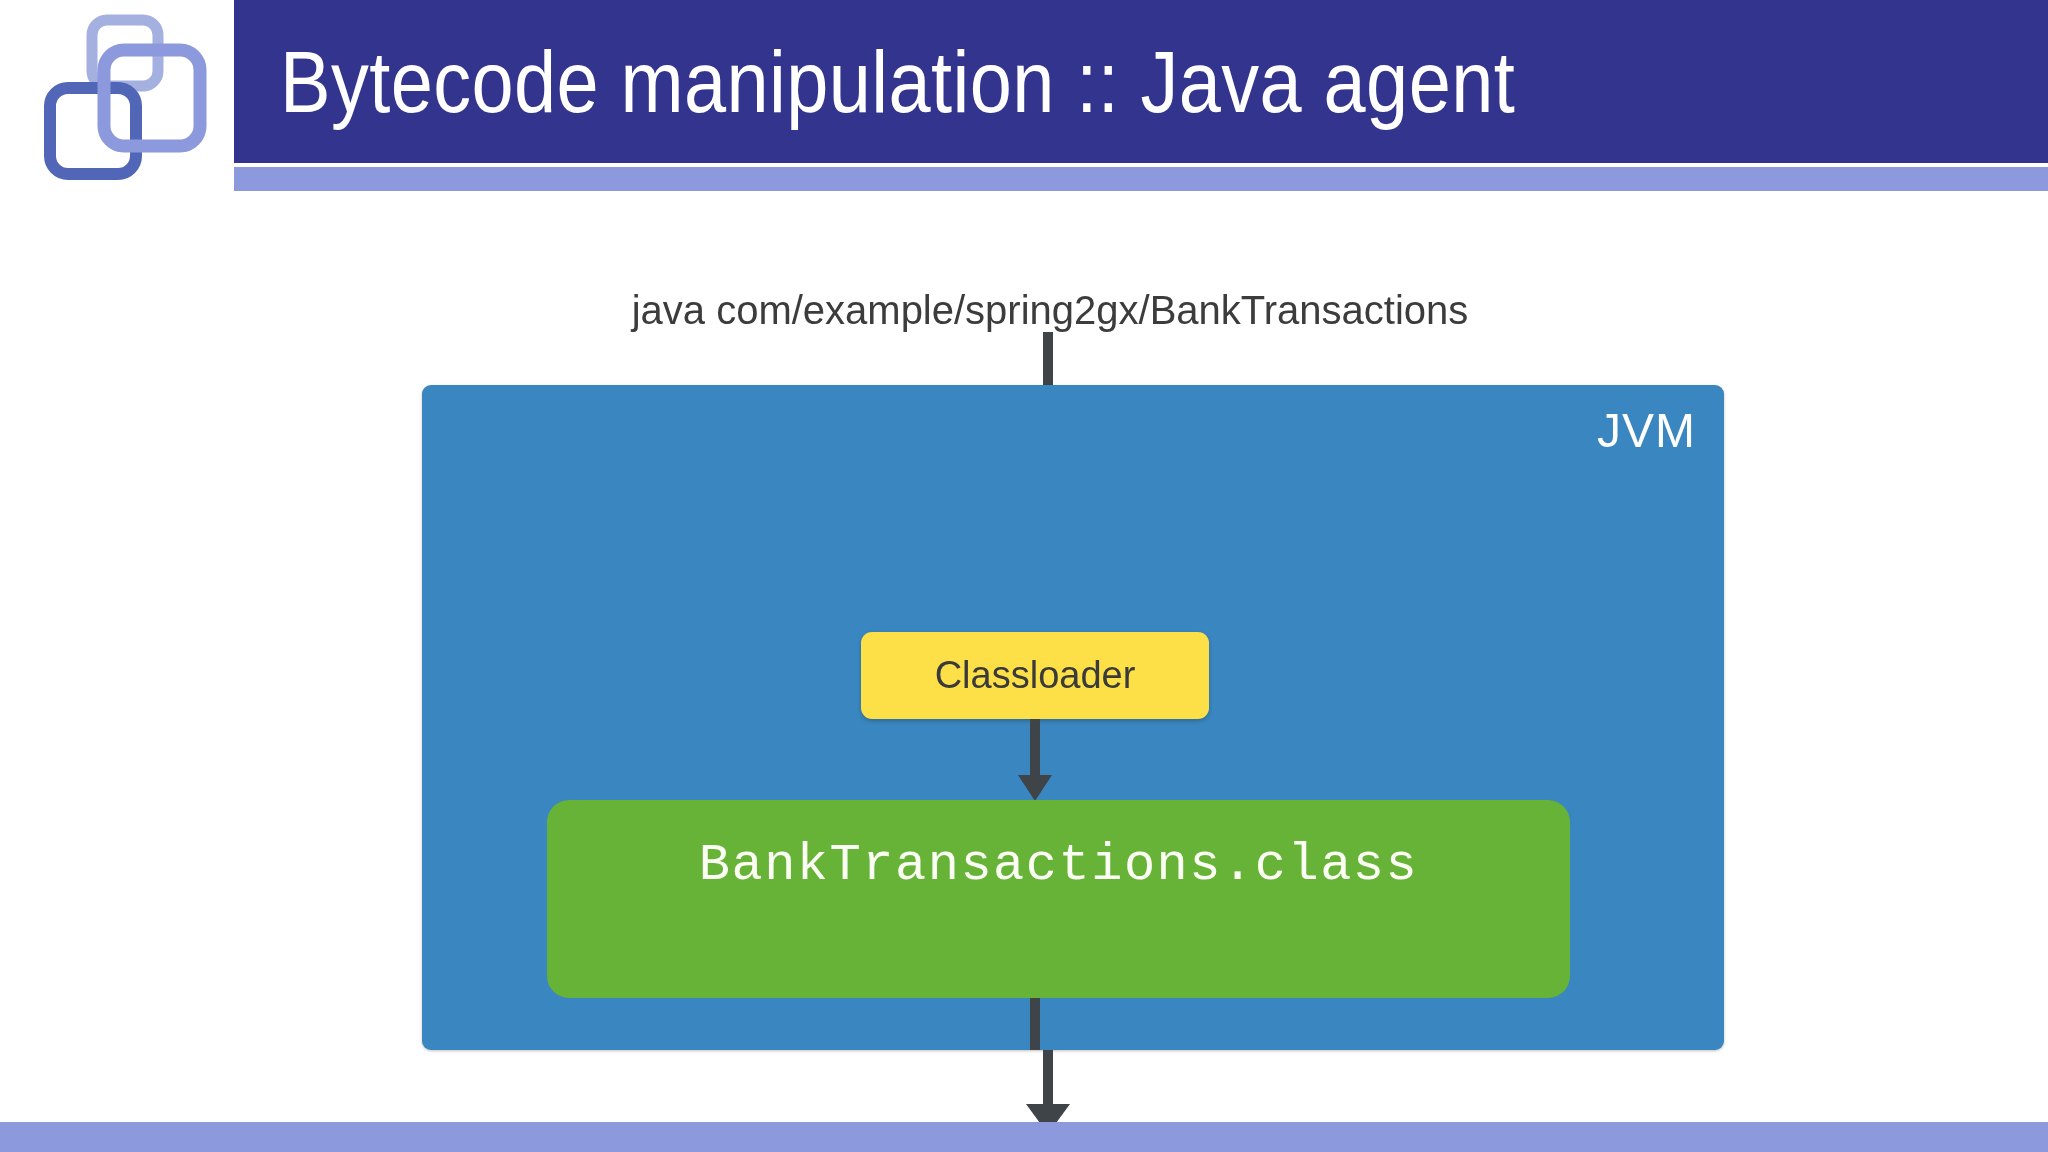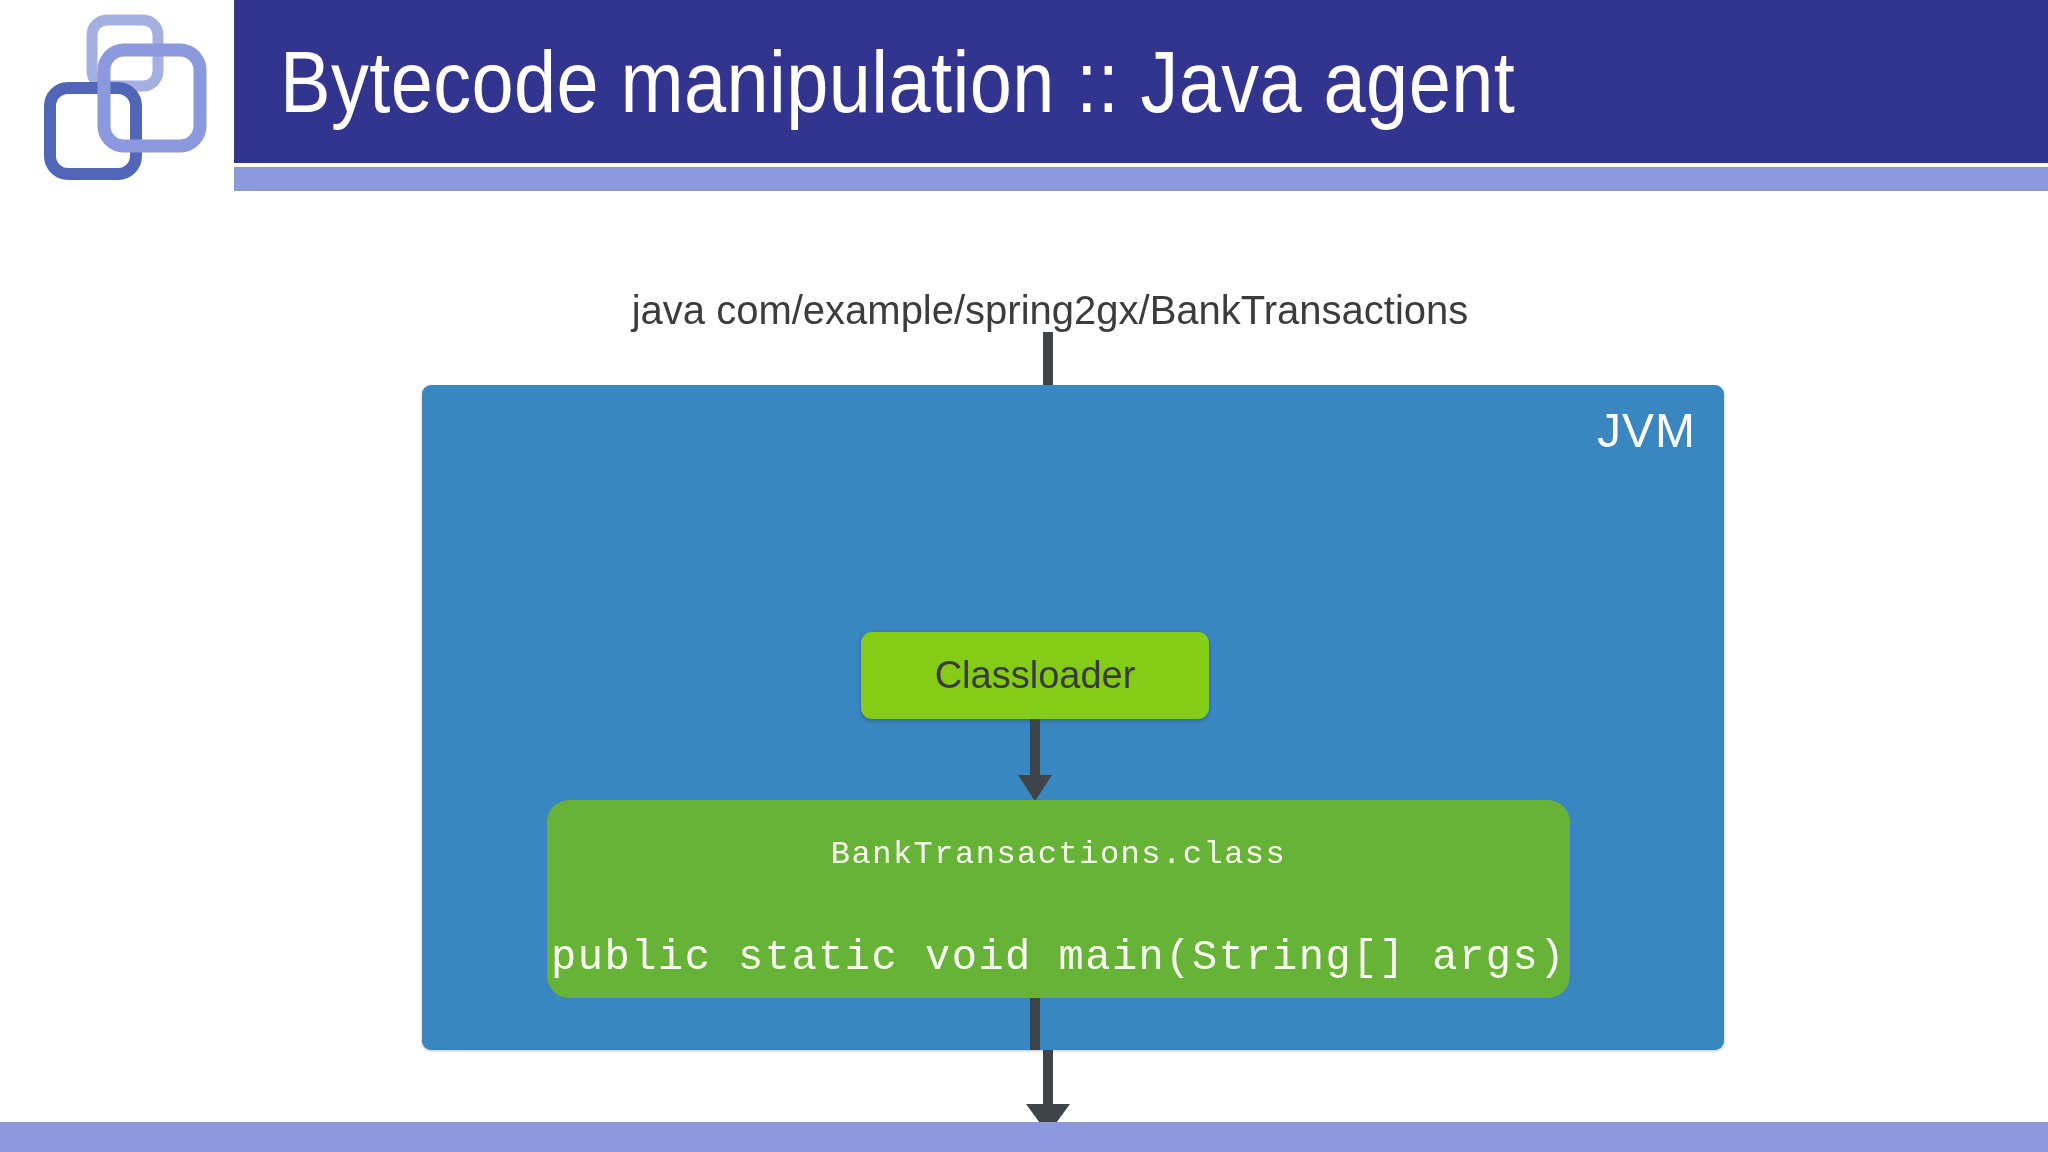--- a/index.html
+++ b/index.html
@@ -119,21 +119,21 @@
     font-size: 48px;
     letter-spacing: 1px;
   }
 
   #classloader-box {
     position: absolute;
     left: 439px;
     top: 247px;
     width: 348px;
     height: 87px;
-    background: #84cc16;
+    background: #fde047;
     border-radius: 11px;
     box-shadow: 0 2px 4px rgba(0,0,0,0.22);
   }
   #classloader-label {
     position: absolute;
     left: 0; top: 0;
     width: 348px;
     height: 87px;
     line-height: 87px;
     text-align: center;
@@ -151,21 +151,21 @@
     background: #67b338;
     border-radius: 22px;
   }
   .class-line {
     position: absolute;
     left: 0;
     width: 1023px;
     text-align: center;
     color: #fbfff3;
     font-family: "Liberation Mono", monospace;
-    font-size: 32px;
+    font-size: 52px;
     letter-spacing: 1.5px;
     white-space: nowrap;
   }
   #class-name-line { top: 36px; }
   #class-method-line { top: 134px; font-size: 42px; }
 
   .result-text {
     position: absolute;
     left: 430px;
     top: 694px;
@@ -218,21 +218,20 @@
 
     <div id="classloader-box">
       <div id="classloader-label">Classloader</div>
     </div>
 
     <div class="arrow" style="left:608px; top:334px; height:60px;"></div>
     <div class="arrow-head" style="left:596px; top:390px;"></div>
 
     <div id="class-box">
       <div class="class-line" id="class-name-line">BankTransactions.class</div>
-      <div class="class-line" id="class-method-line">public static void main(String[] args)</div>
     </div>
 
     <div class="arrow" style="left:608px; top:613px; height:52px;"></div>
   </div>
 
   <div class="arrow" style="left:1043px; top:858px; height:62px;"></div>
   <div class="arrow-head" style="left:1026px; top:912px; border-left-width:22px; border-right-width:22px; border-top-width:30px;"></div>
 
 </div>
 

